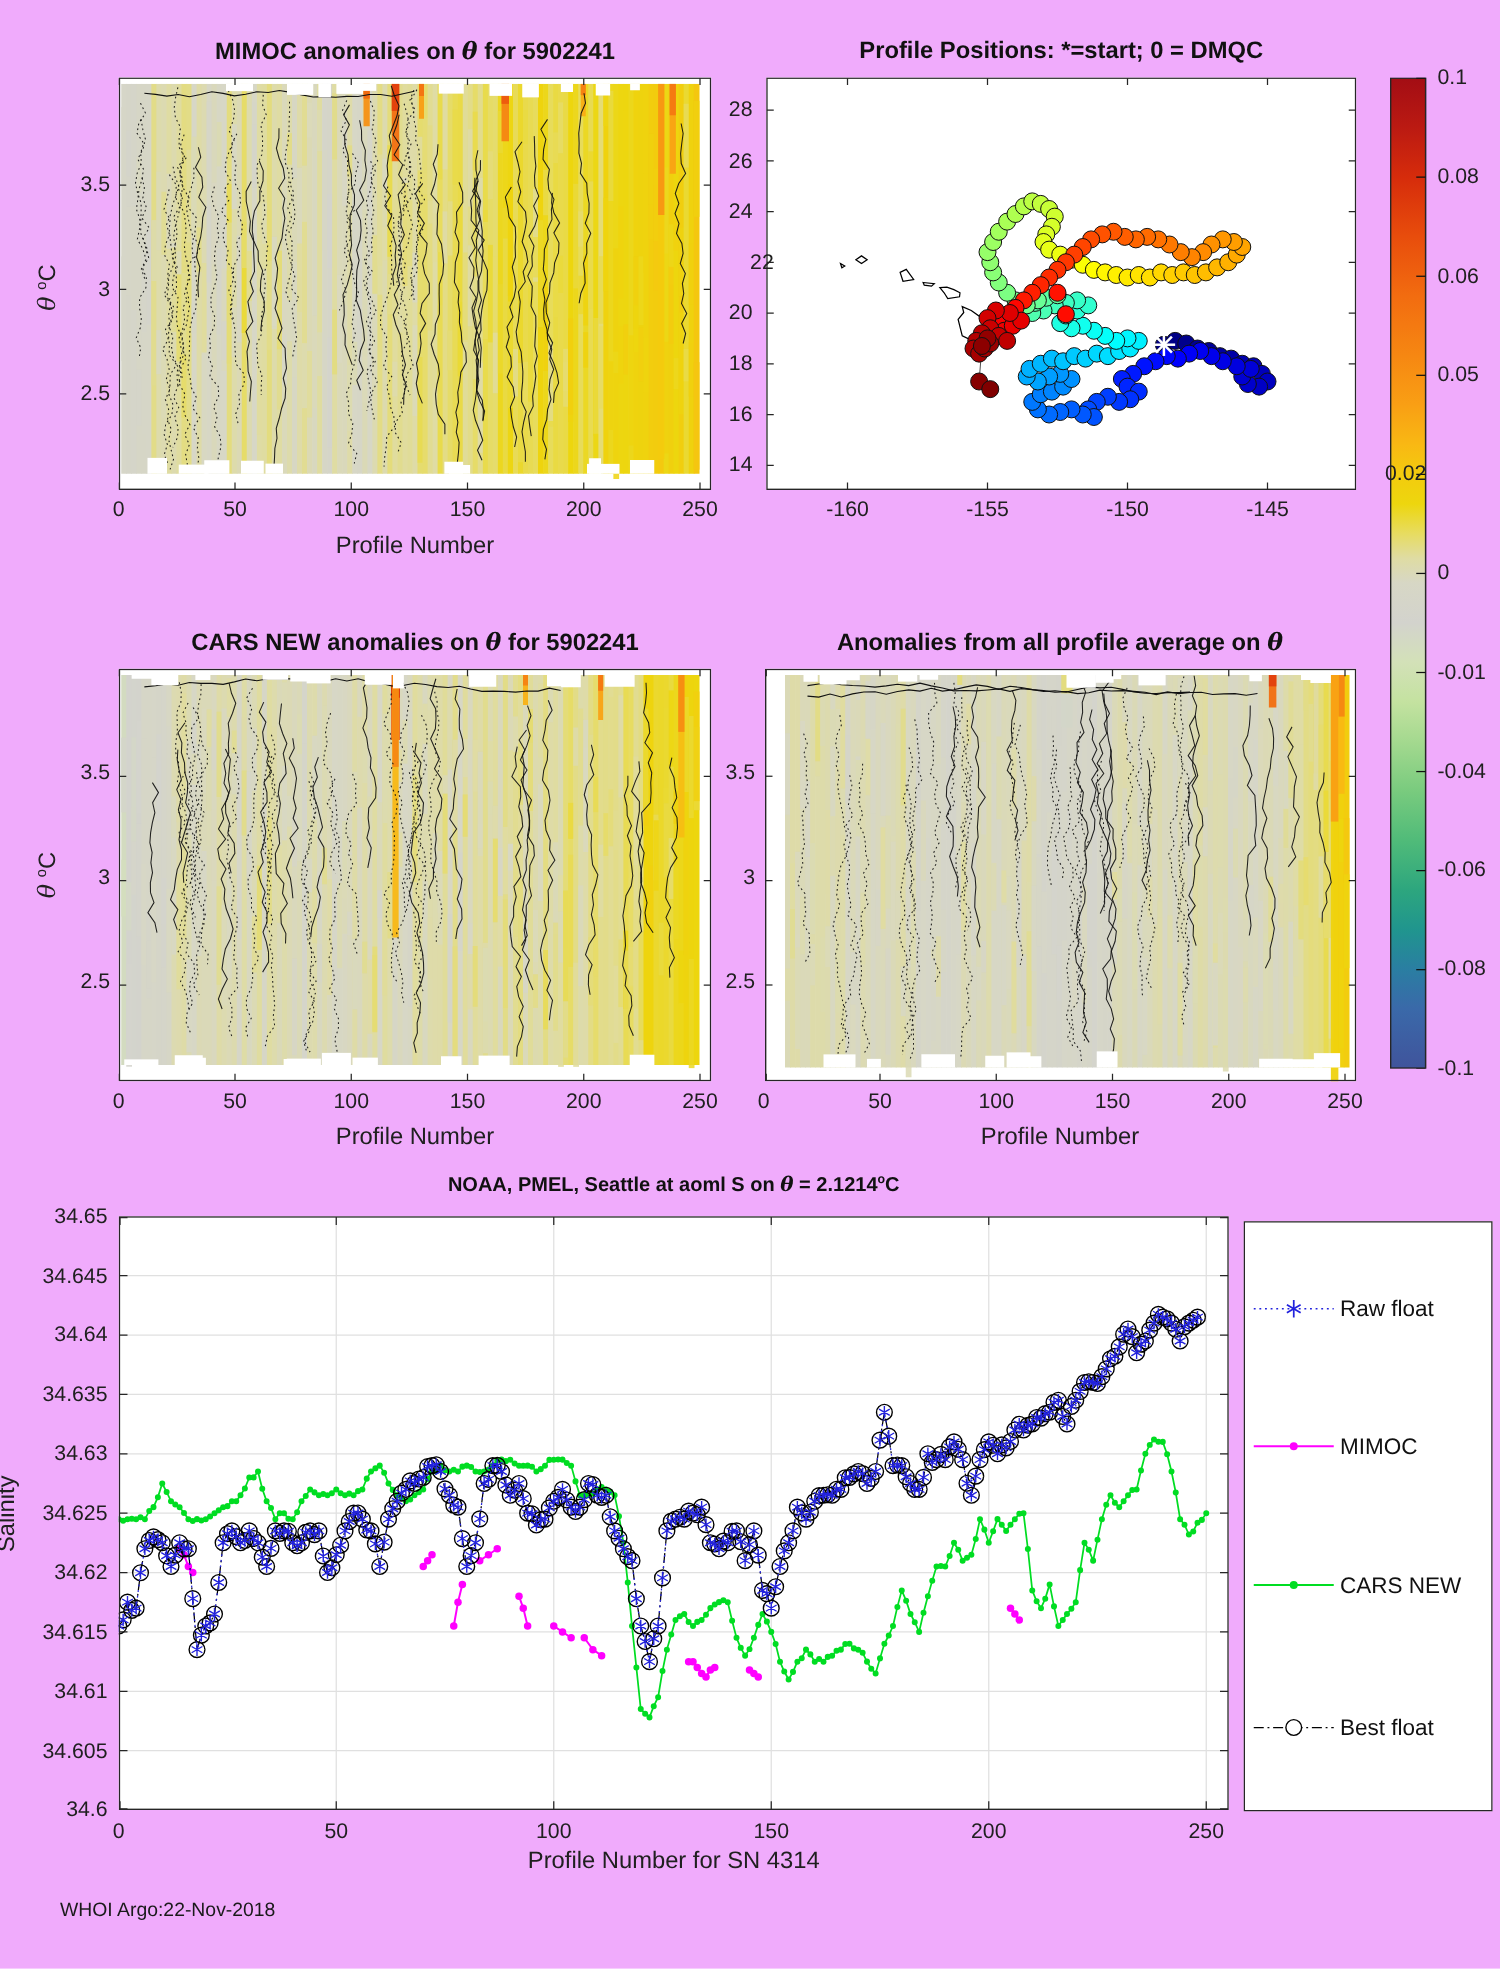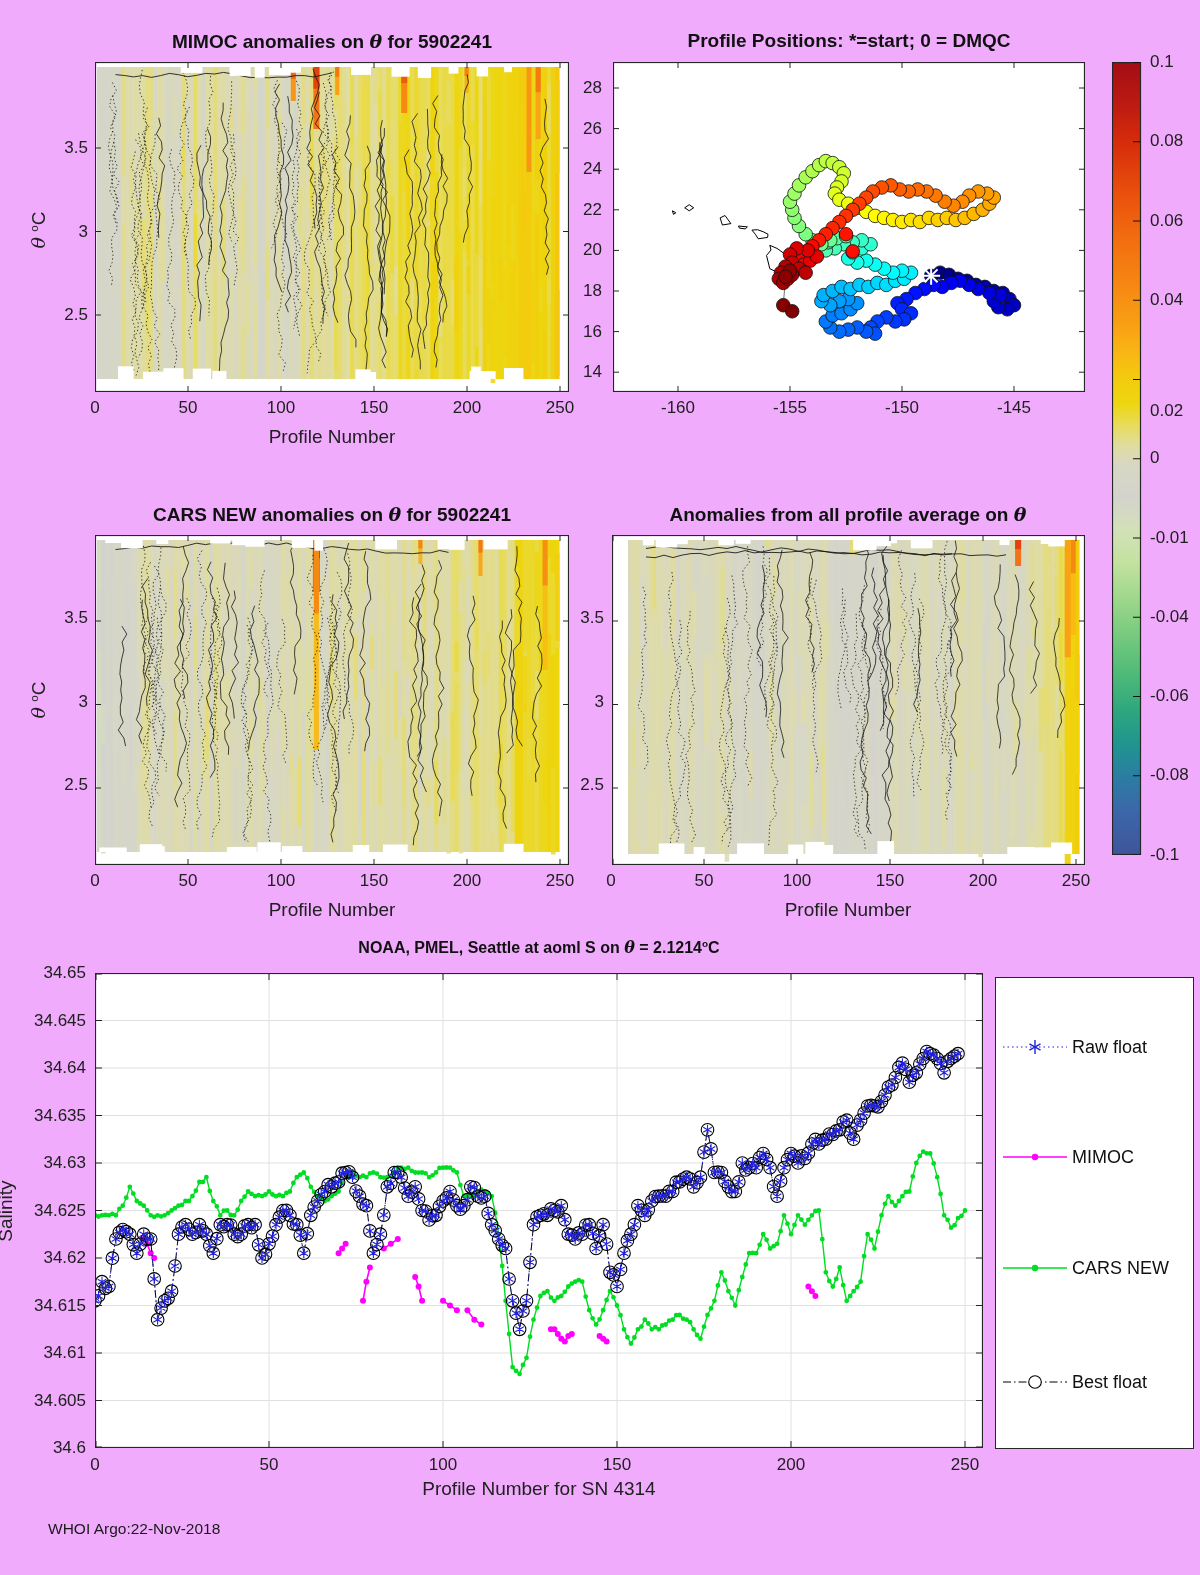--- a/index.html
+++ b/index.html
@@ -1747,22 +1747,22 @@
   <div class="leg-label" style="left:1072px;top:1037px;">Raw float</div>
   <div class="leg-label" style="left:1072px;top:1147px;">MIMOC</div>
   <div class="leg-label" style="left:1072px;top:1258px;">CARS NEW</div>
   <div class="leg-label" style="left:1072px;top:1372px;">Best float</div>
 
   <div class="footer" style="left:48px;top:1520px;text-align:center;">WHOI Argo:22-Nov-2018</div>
 
 <span class="tick" style="left:1150px;top:52px;">0.1</span>
     <span class="tick" style="left:1150px;top:131.25px;">0.08</span>
     <span class="tick" style="left:1150px;top:210.5px;">0.06</span>
-    <span class="tick" style="left:1150px;top:289.75px;">0.04</span>
-    <span class="tick" style="left:1150px;top:369px;margin-top:32px;">0.02</span>
+    <span class="tick" style="left:1150px;top:289.75px;">0.05</span>
+    <span class="tick" style="left:1108px;top:369px;">0.02</span>
     <span class="tick" style="left:1150px;top:448.25px;">0</span>
     <span class="tick" style="left:1150px;top:527.5px;">-0.01</span>
     <span class="tick" style="left:1150px;top:606.75px;">-0.04</span>
     <span class="tick" style="left:1150px;top:686px;">-0.06</span>
     <span class="tick" style="left:1150px;top:765.25px;">-0.08</span>
     <span class="tick" style="left:1150px;top:844.5px;">-0.1</span>
     <span class="tick c" style="left:65px;top:398px;width:60px;">0</span>
     <span class="tick c" style="left:158px;top:398px;width:60px;">50</span>
     <span class="tick c" style="left:251px;top:398px;width:60px;">100</span>
     <span class="tick c" style="left:344px;top:398px;width:60px;">150</span>
@@ -1771,21 +1771,21 @@
     <span class="tick r" style="left:52px;top:138px;width:36px;">3.5</span>
     <span class="tick r" style="left:52px;top:221.5px;width:36px;">3</span>
     <span class="tick r" style="left:52px;top:305px;width:36px;">2.5</span>
     <span class="tick c" style="left:643px;top:398px;width:70px;">-160</span>
     <span class="tick c" style="left:755px;top:398px;width:70px;">-155</span>
     <span class="tick c" style="left:867px;top:398px;width:70px;">-150</span>
     <span class="tick c" style="left:979px;top:398px;width:70px;">-145</span>
     <span class="tick r" style="left:570px;top:78px;width:32px;">28</span>
     <span class="tick r" style="left:570px;top:118.6px;width:32px;">26</span>
     <span class="tick r" style="left:570px;top:159.2px;width:32px;">24</span>
-    <span class="tick r" style="left:570px;top:199.8px;width:32px;">22</span>
+    <span class="tick r" style="left:570px;top:199.8px;width:32px;padding-left:17px;">22</span>
     <span class="tick r" style="left:570px;top:240.4px;width:32px;">20</span>
     <span class="tick r" style="left:570px;top:281px;width:32px;">18</span>
     <span class="tick r" style="left:570px;top:321.6px;width:32px;">16</span>
     <span class="tick r" style="left:570px;top:362.2px;width:32px;">14</span>
     <span class="tick c" style="left:65px;top:871px;width:60px;">0</span>
     <span class="tick c" style="left:158px;top:871px;width:60px;">50</span>
     <span class="tick c" style="left:251px;top:871px;width:60px;">100</span>
     <span class="tick c" style="left:344px;top:871px;width:60px;">150</span>
     <span class="tick c" style="left:437px;top:871px;width:60px;">200</span>
     <span class="tick c" style="left:530px;top:871px;width:60px;">250</span>

